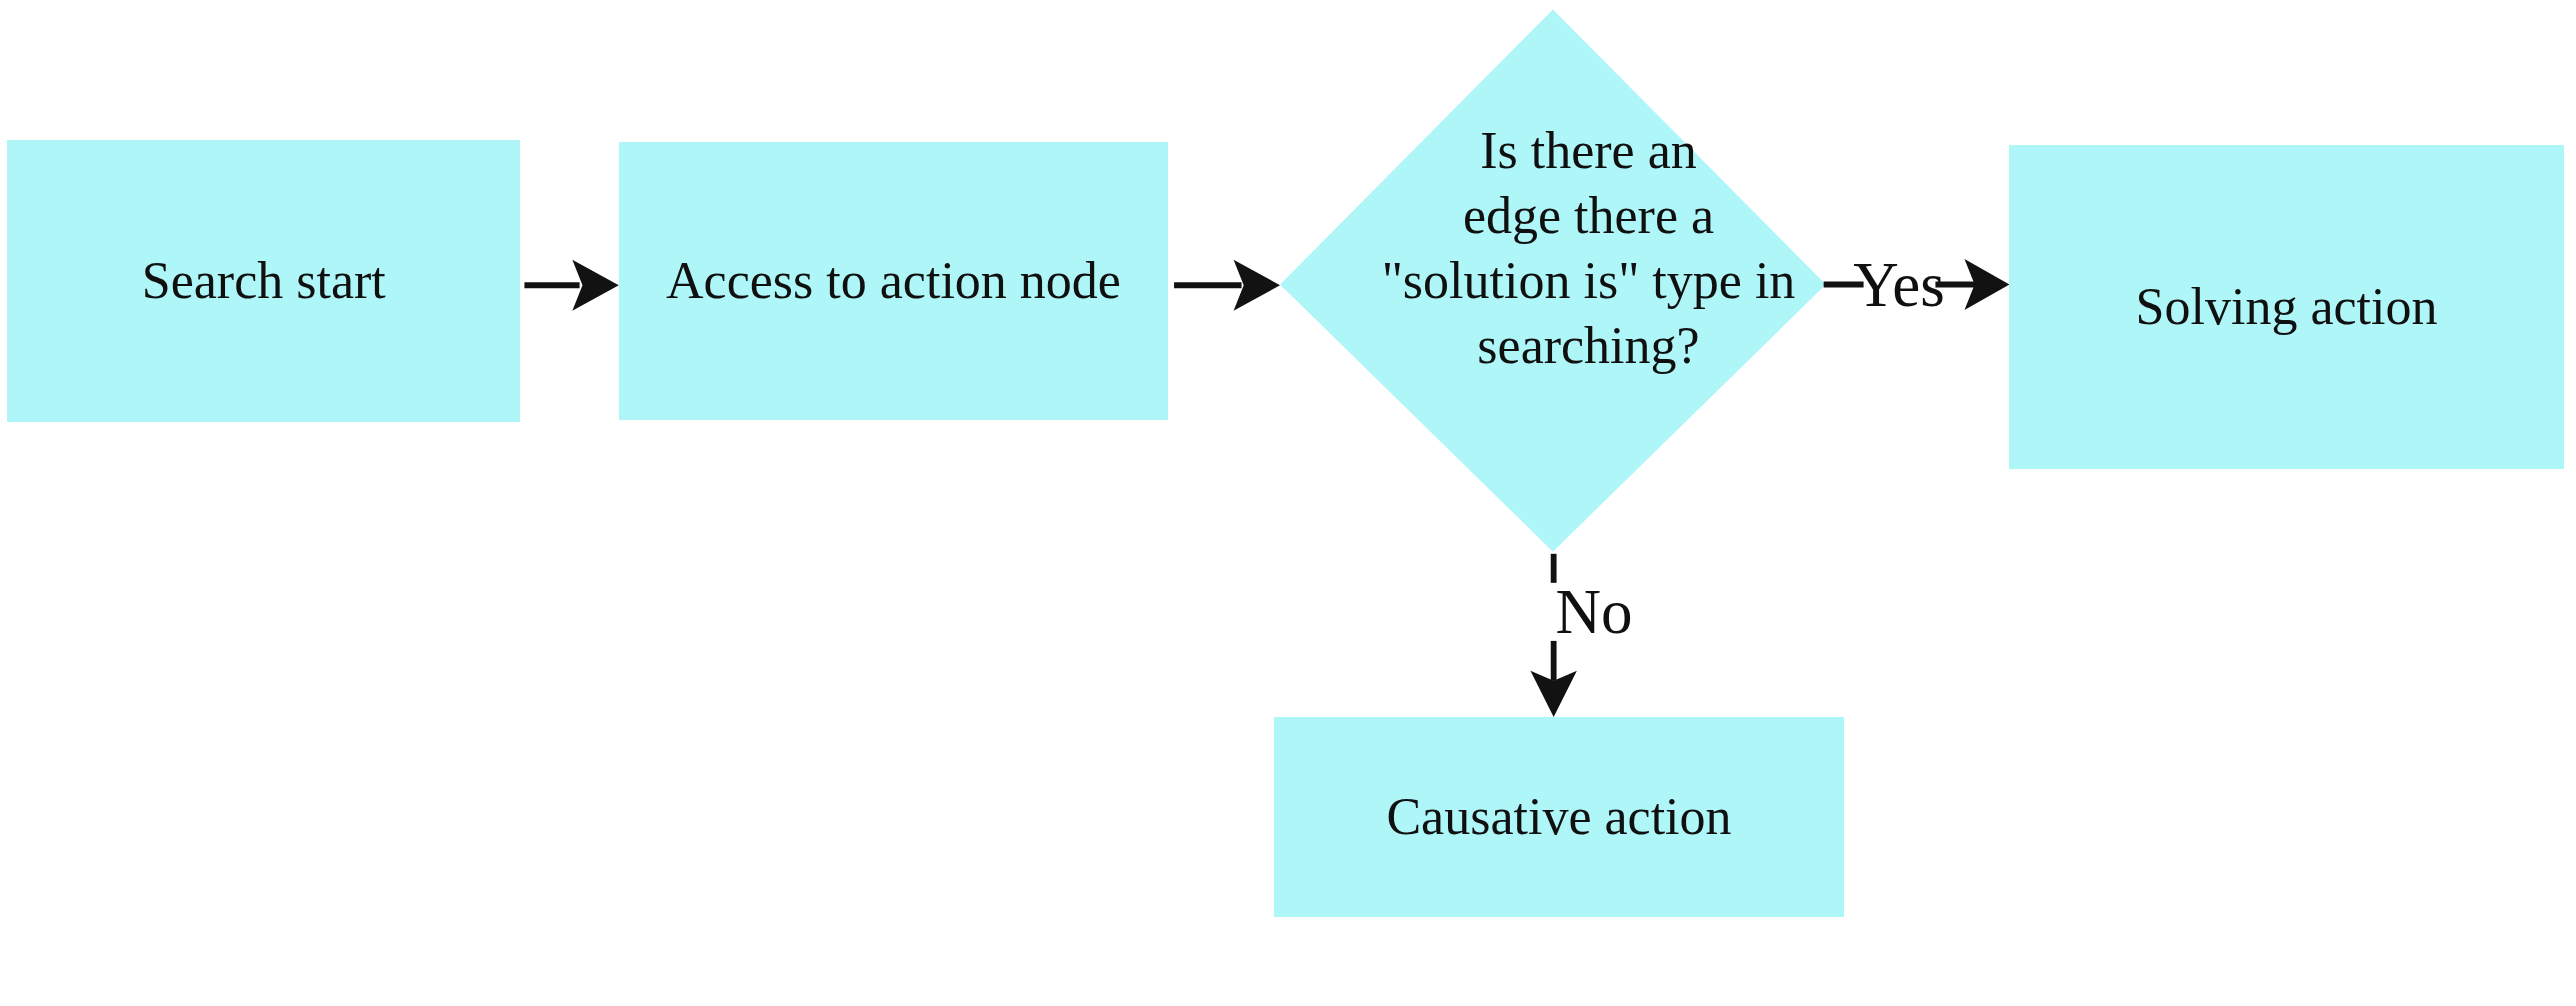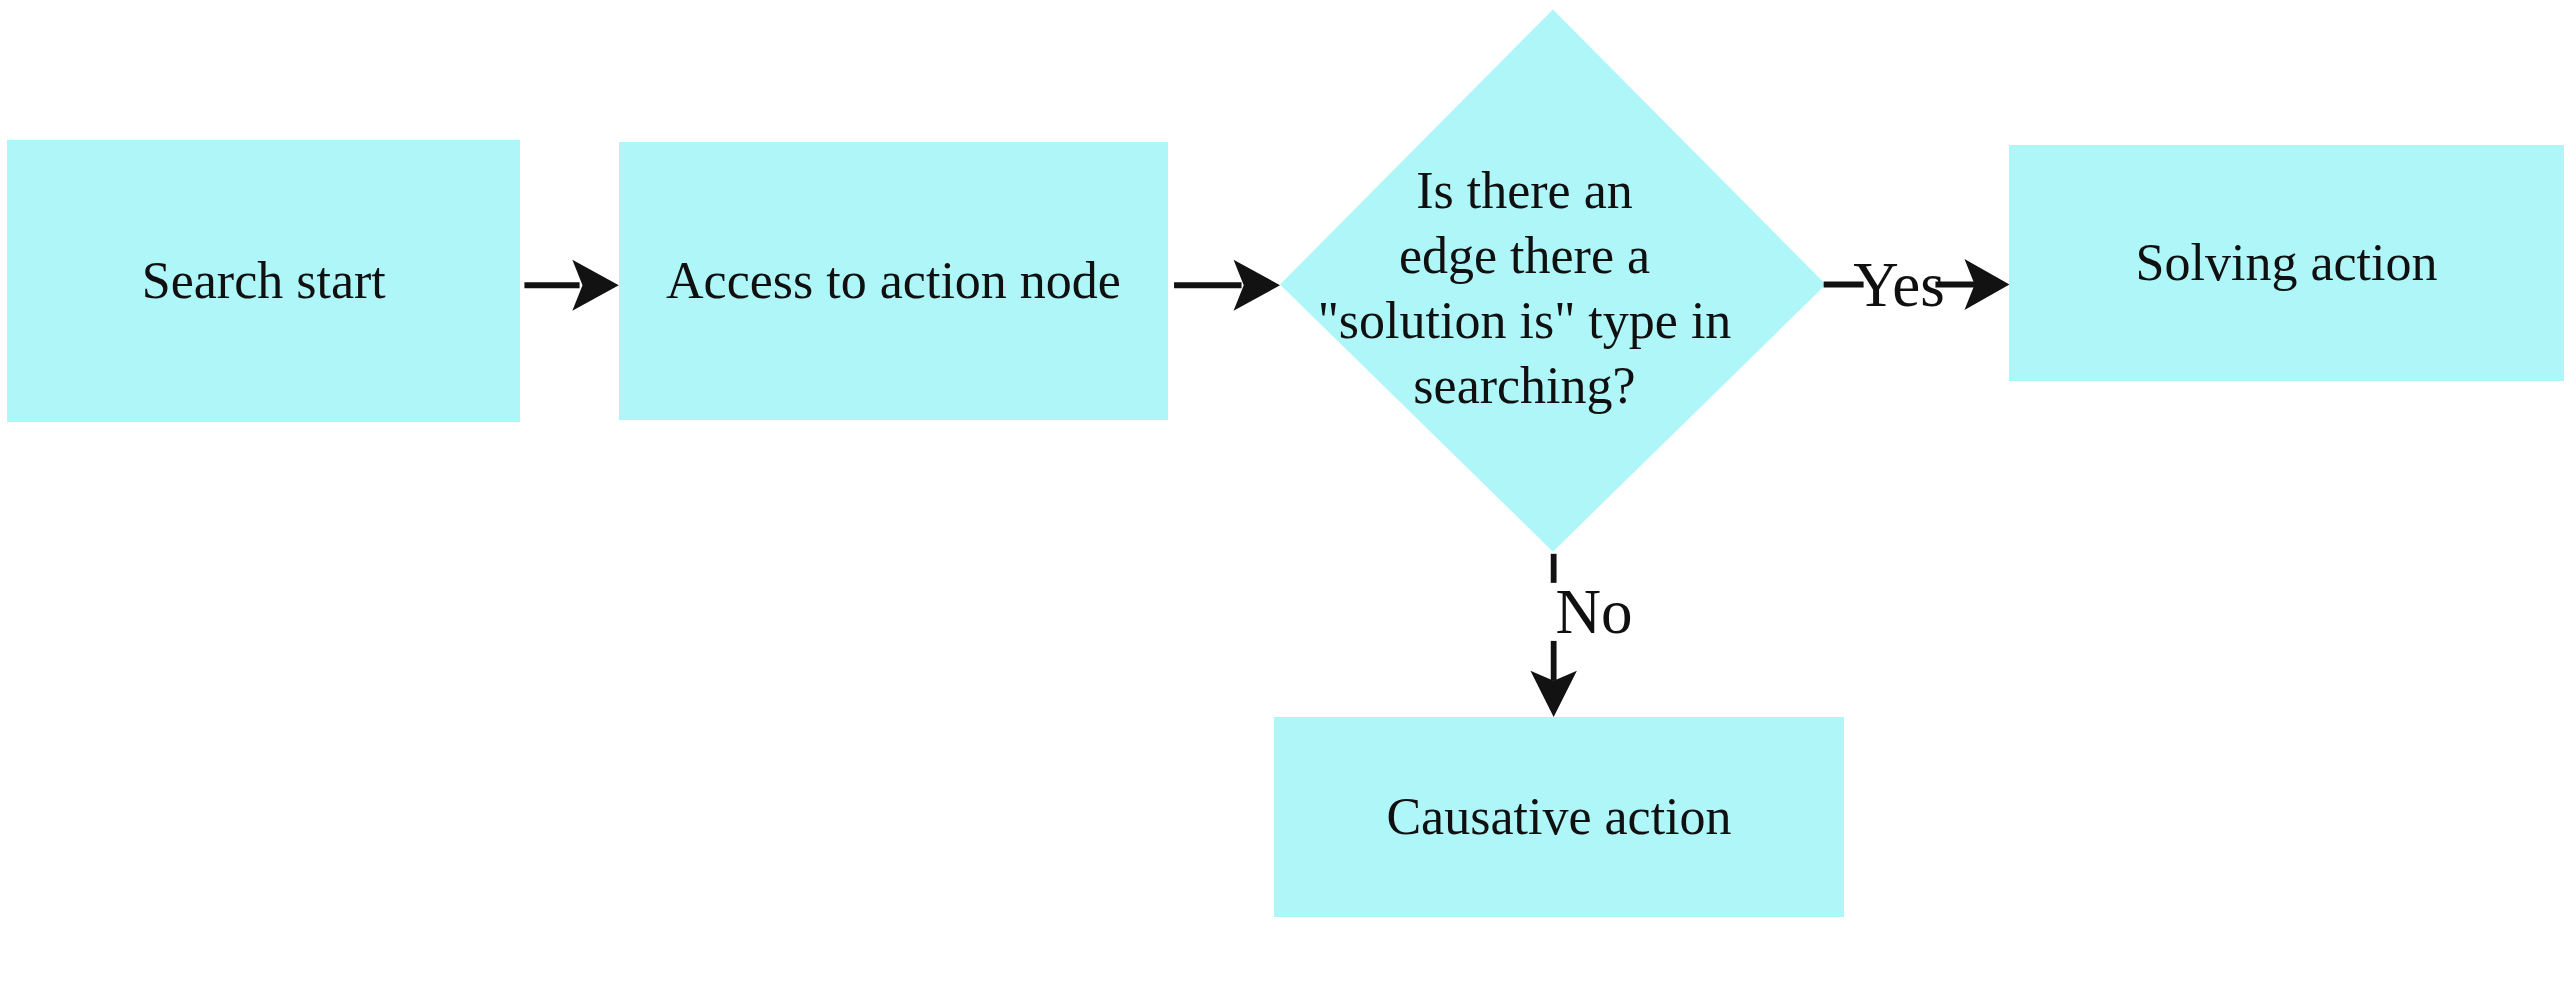--- a/index.html
+++ b/index.html
@@ -21,34 +21,33 @@
   .node{
     position:absolute;
     background:var(--node-fill);
     display:flex;align-items:center;justify-content:center;
     text-align:center;
     font-size:52px;
     line-height:1.1;
   }
   #node-search-start   {left:7.3px;   top:140px; width:513px; height:282px;}
   #node-access-action  {left:619px;  top:142px; width:549px; height:278px;}
-  #node-solving-action {left:2009px; top:145px; width:555px; height:236px;}
+  #node-solving-action {left:2009px; top:145px; width:555px; height:324px;}
   #node-causative-action{left:1274px;top:717px; width:570px; height:200px;}
 
   svg.connector-layer{position:absolute;left:0;top:0;width:2576px;height:1006px;}
   svg .shape-fill{fill:var(--node-fill);}
   svg .stroke{stroke:var(--connector);stroke-width:8;fill:none;}
   svg .head{fill:var(--connector);stroke:none;}
 
   .diamond-text{
     position:absolute;
-    left:1256px;top:118px;width:537px;
+    left:1320px;top:118px;width:537px;
     font-size:52px;line-height:65px;
     text-align:center;
-    margin-top:40px;
   }
   .edge-label{
     position:absolute;
     font-size:63px;line-height:1;
     transform:translate(-50%,-50%);
     background:transparent;
     white-space:nowrap;
   }
   #label-yes{left:1899px;top:285px;}
   #label-no{left:1554px;top:612px;margin-left:40px;}

